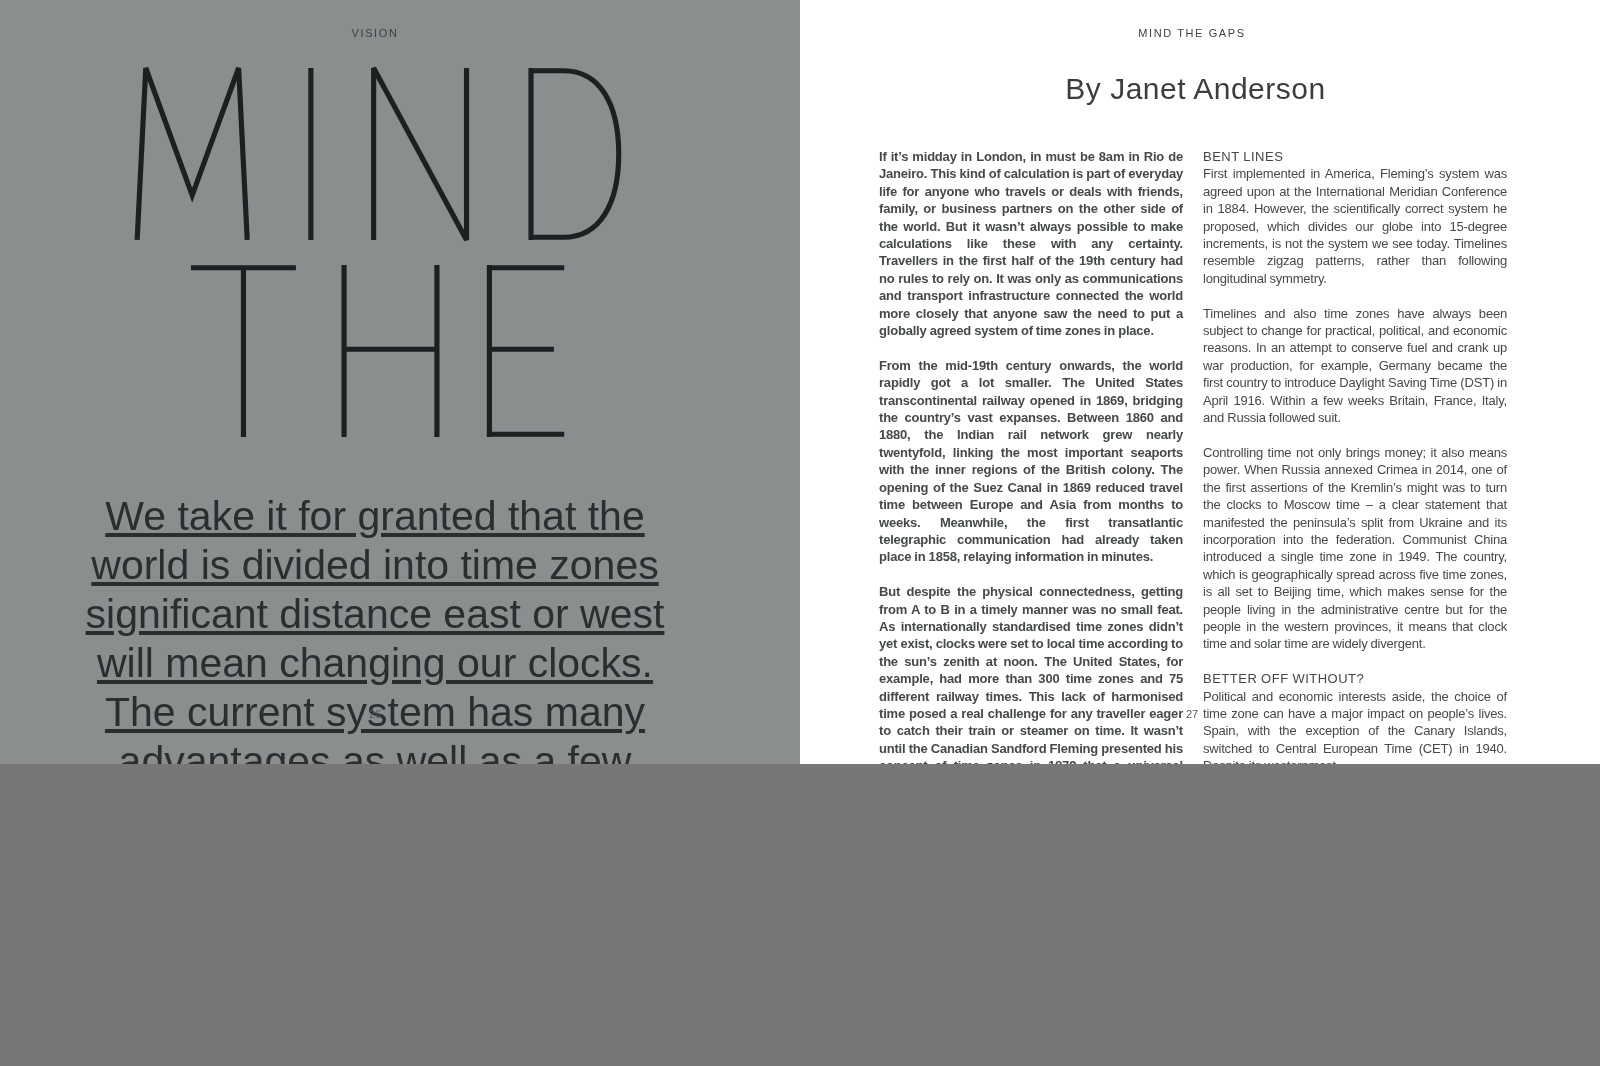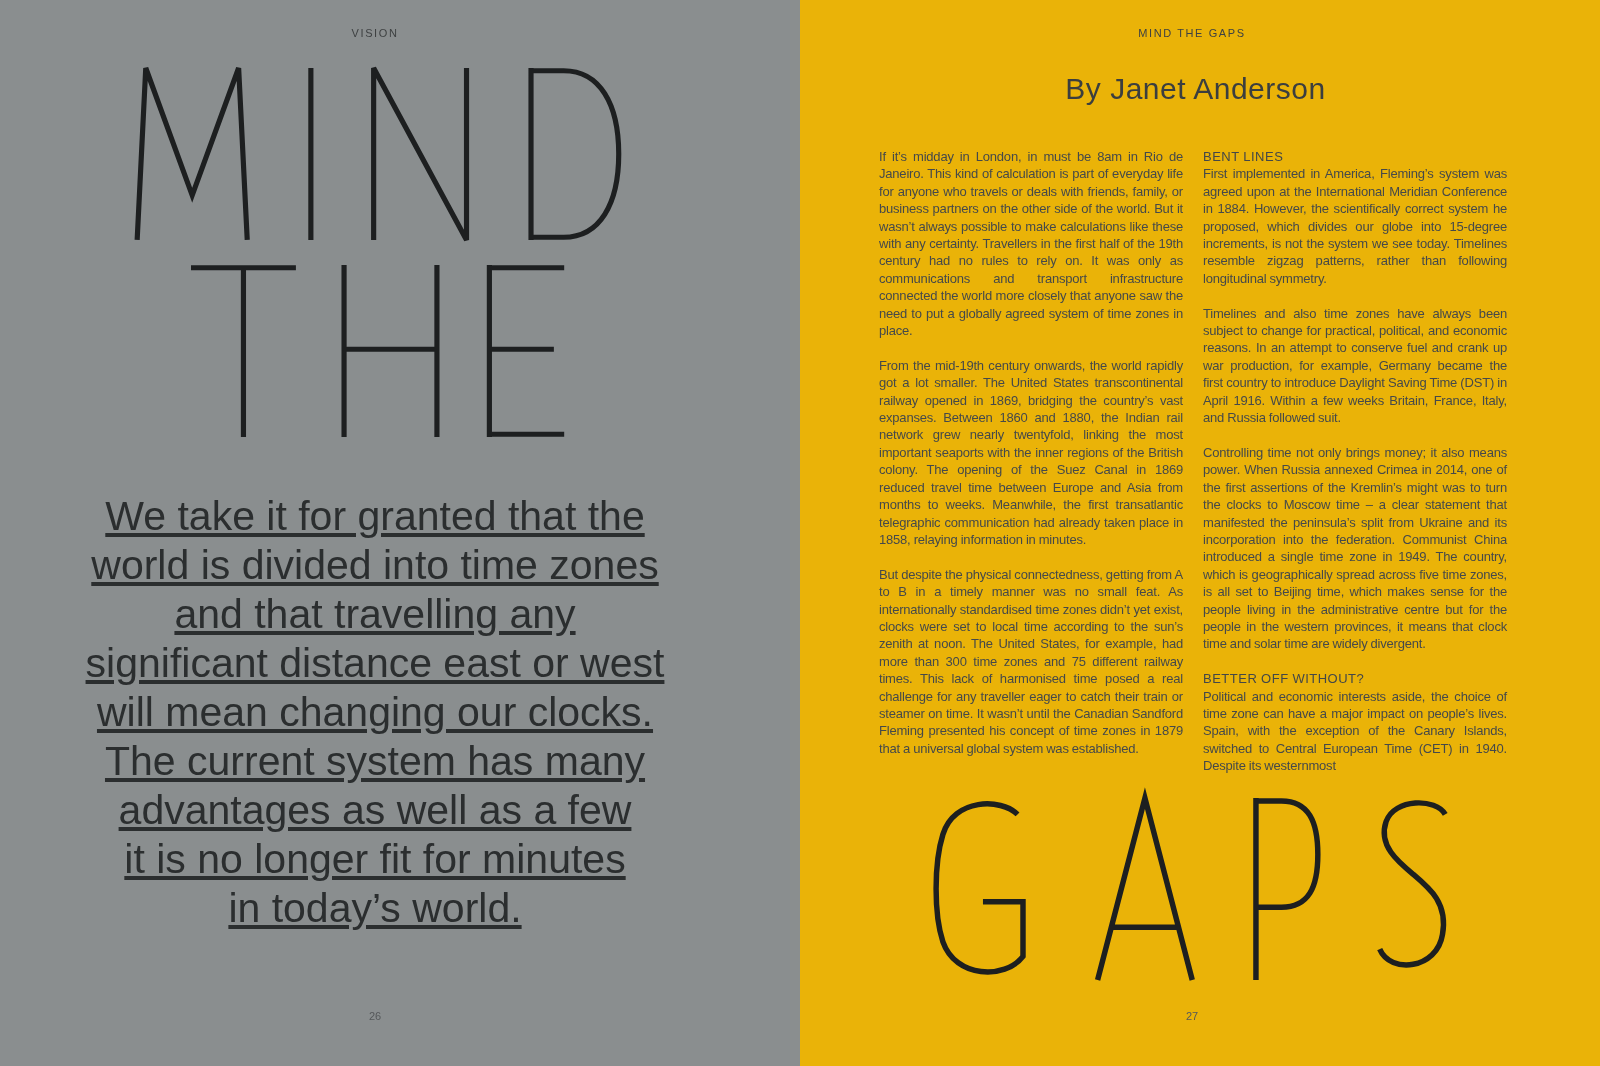--- a/index.html
+++ b/index.html
@@ -1,20 +1,20 @@
 <!DOCTYPE html>
 <html lang="en"><head>
 <meta charset="utf-8">
 <style>
   html,body{margin:0;padding:0;background:#777;}
   body{font-family:"Liberation Sans", sans-serif;}
   .spread{position:relative;width:1600px;height:1066px;display:flex;overflow:hidden;}
-  .page{position:relative;width:800px;height:1066px;overflow:hidden;}
+  .page{position:relative;width:800px;height:764px;overflow:hidden;}
   .page-left{background:#8a8e8f;}
-  .page-right{background:#eab308;}
+  .page-right{background:#ffffff;}
 
   .kicker{
     position:absolute;top:27px;left:0;text-align:center;
     font-size:11px;letter-spacing:1.6px;color:#3e4142;font-weight:normal;margin:0;
   }
   .page-left .kicker{right:50px;}
   .page-right .kicker{right:16px;}
 
   .display-block{position:absolute;top:68px;left:0;right:44px;text-align:center;color:#1d1f20;}
   svg.word{overflow:visible;display:block;margin:0 auto;}
@@ -29,21 +29,21 @@
     position:absolute;top:72px;left:0;right:9px;text-align:center;
     font-size:30px;font-weight:normal;color:#3b3e3f;margin:0;letter-spacing:0.5px;
   }
 
   .col{
     position:absolute;top:148px;width:304px;
     font-size:13px;line-height:17.4px;letter-spacing:-0.2px;
     text-align:justify;color:#45494a;
     hyphens:auto;-webkit-hyphens:auto;word-spacing:-0.3px;
   }
-  .col1{left:79px;}
+  .col1{left:79px;font-weight:bold;}
   .col2{left:403px;}
   .col p{margin:0 0 17.4px 0;}
   .subhead{letter-spacing:0.5px;color:#434748;}
 
   .gaps-wrap{position:absolute;top:798px;left:0;right:16px;text-align:center;color:#1d1f20;}
   .gaps-wrap svg.word{display:inline-block;}
 
   .folio{
     position:absolute;bottom:44px;left:0;text-align:center;
     font-size:11px;color:#55585a;
@@ -73,21 +73,20 @@
             <path d="M0 1.6 L61 1.6 M30.5 1.6 L30.5 100" transform="translate(0 0)"></path>
             <path d="M2 0 L2 100 M56 0 L56 100 M2 49 L56 49" transform="translate(87 0)"></path>
             <path d="M2.5 0 L2.5 100 M2.5 1.6 L46 1.6 M2.5 49 L40 49 M2.5 98.4 L46 98.4" transform="translate(171 0)"></path>
           </g>
         </svg>
     </div>
 
     <div class="standfirst">
         <div>We take it for granted that the</div>
         <div>world is divided into time zones</div>
-        <div>and that travelling any</div>
         <div>significant distance east or west</div>
         <div>will mean changing our clocks.</div>
         <div>The current system has many</div>
         <div>advantages as well as a few</div>
         <div>it is no longer fit for minutes</div>
         <div>in today’s world.</div>
       </div>
 
     <div class="folio">26</div>
   </section>

